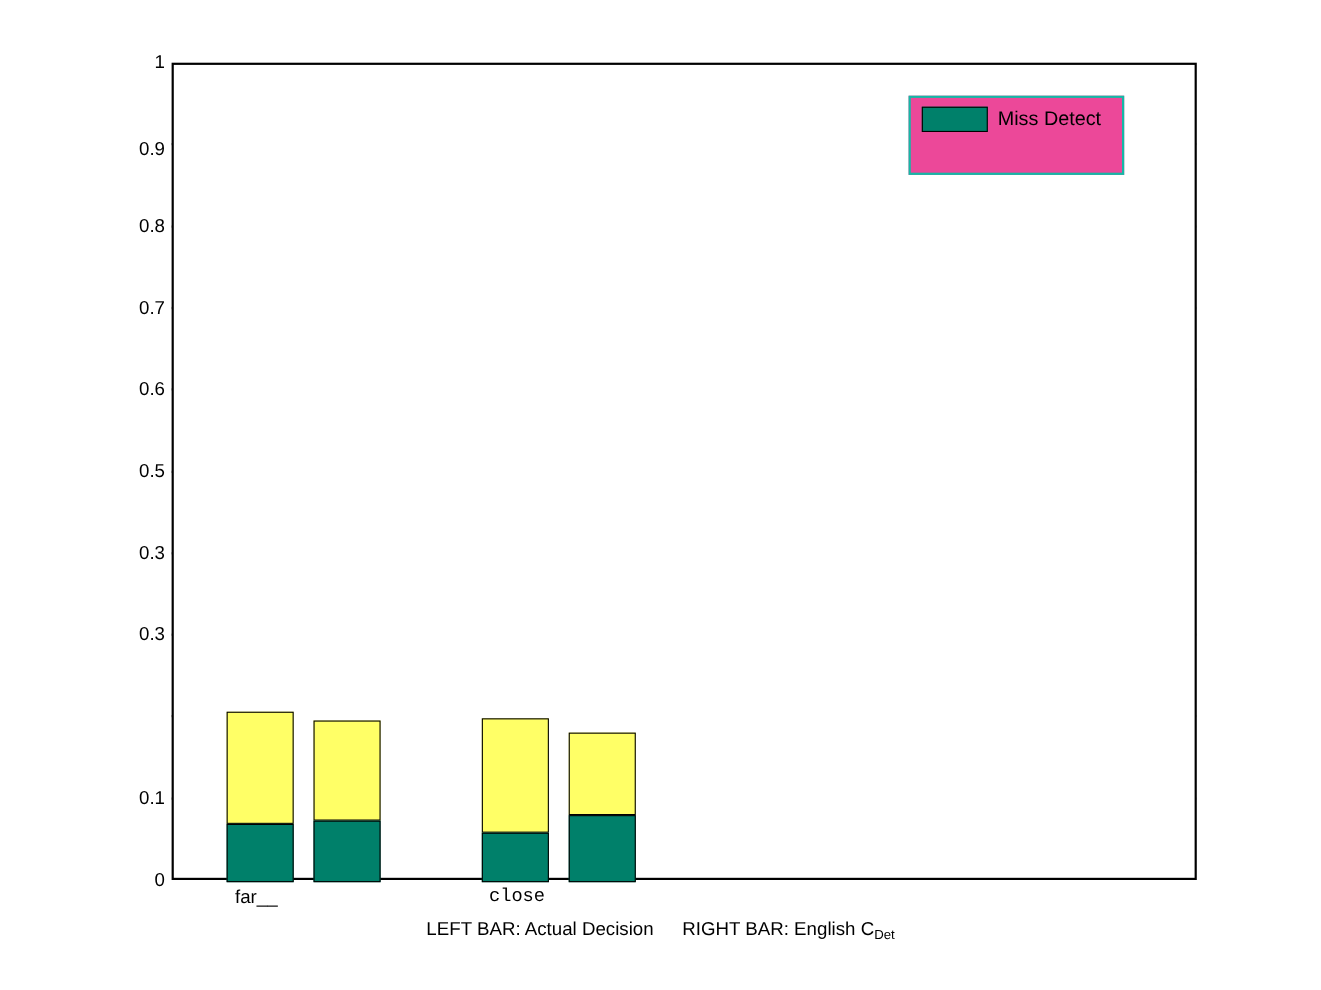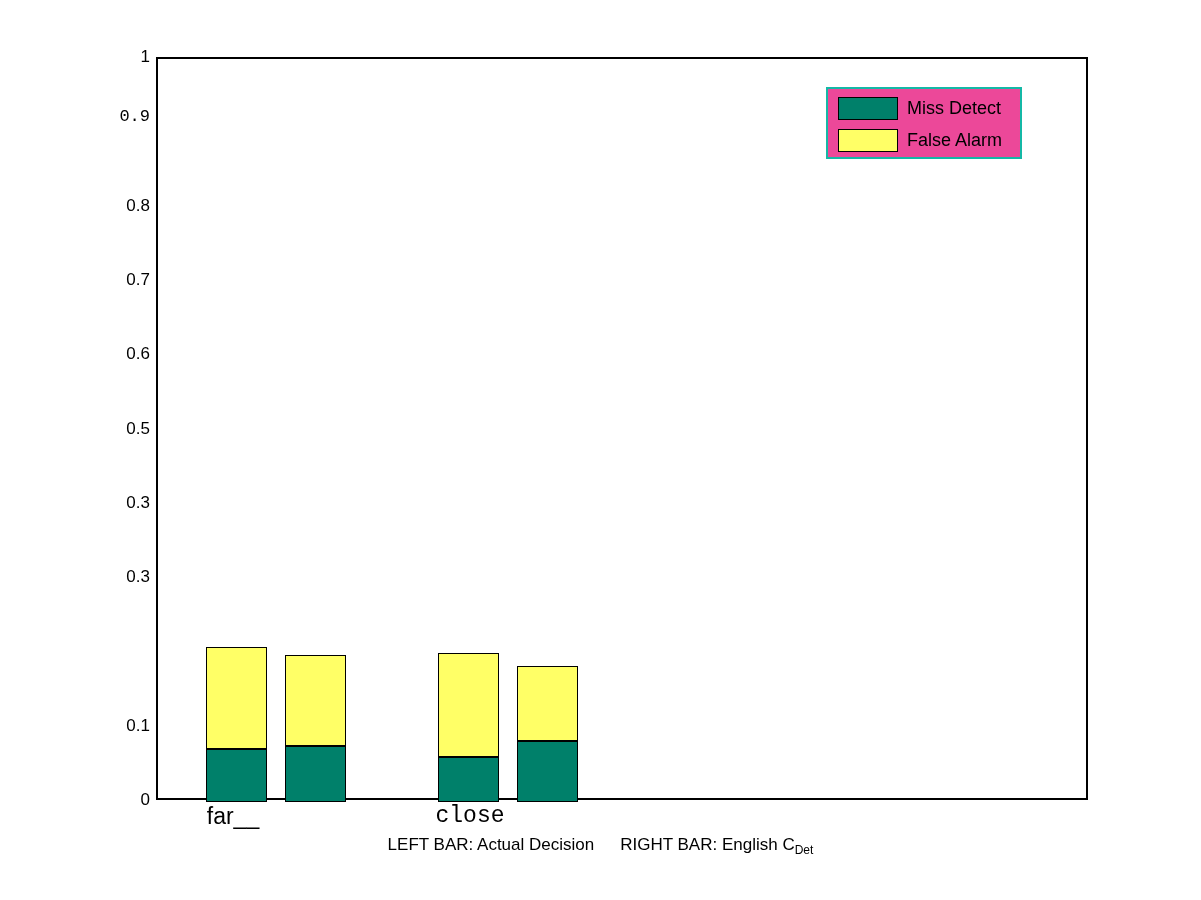--- a/index.html
+++ b/index.html
@@ -71,21 +71,21 @@
   .x-tick-mark {
     position: absolute;
     top: 790px;
     width: 0;
     height: 10px;
     border-left: 2px solid #000000;
   }
   .x-label {
     position: absolute;
     top: 806px;
-    font-size: 23px;
+    font-size: 17px;
     line-height: 20px;
     text-align: center;
     white-space: nowrap;
     transform: translateX(-50%);
   }
   
   .bar-stack {
     position: absolute;
     box-sizing: border-box;
   }
@@ -151,21 +151,21 @@
   }
 </style>
 </head>
 <body>
 
 <div id="figure">
 
 
   <div id="y-axis">
       <div class="y-tick" style="top: 57px;">1</div>
-      <div class="y-tick" style="top: 117px; font-family: Liberation Mono, monospace;">0.9</div>
+      <div class="y-tick" style="top: 136px;">0.9</div>
       <div class="y-tick-mark" style="top: 130.3px;"></div>
       <div class="y-tick-mark-right" style="top: 130.3px;"></div>
       <div class="y-tick" style="top: 205.6px;">0.8</div>
       <div class="y-tick-mark" style="top: 204.6px;"></div>
       <div class="y-tick-mark-right" style="top: 204.6px;"></div>
       <div class="y-tick" style="top: 279.9px;">0.7</div>
       <div class="y-tick-mark" style="top: 278.9px;"></div>
       <div class="y-tick-mark-right" style="top: 278.9px;"></div>
       <div class="y-tick" style="top: 354.2px;">0.6</div>
       <div class="y-tick-mark" style="top: 353.2px;"></div>
@@ -212,23 +212,19 @@
           <div class="bar-seg" style="top: 75.043px; height: 60.926px; background: rgb(0, 128, 106);"></div>
         </div>
       </div>
   </div>
 
   <div id="legend">
       <div class="legend-row" style="top: 4px;">
         <div class="legend-swatch" style="background: rgb(0, 128, 106);"></div>
         <div class="legend-text">Miss Detect</div>
       </div>
-      <div class="legend-row" style="top: 36px;">
-        <div class="legend-swatch" style="background: rgb(255, 255, 102);"></div>
-        <div class="legend-text">False Alarm</div>
-      </div>
     </div>
 
   <div id="caption">
     <span>LEFT BAR: Actual Decision</span><span class="gap"></span><span>RIGHT BAR: English C</span><sub>Det</sub>
   </div>
 
 </div>
 
 </body></html>

